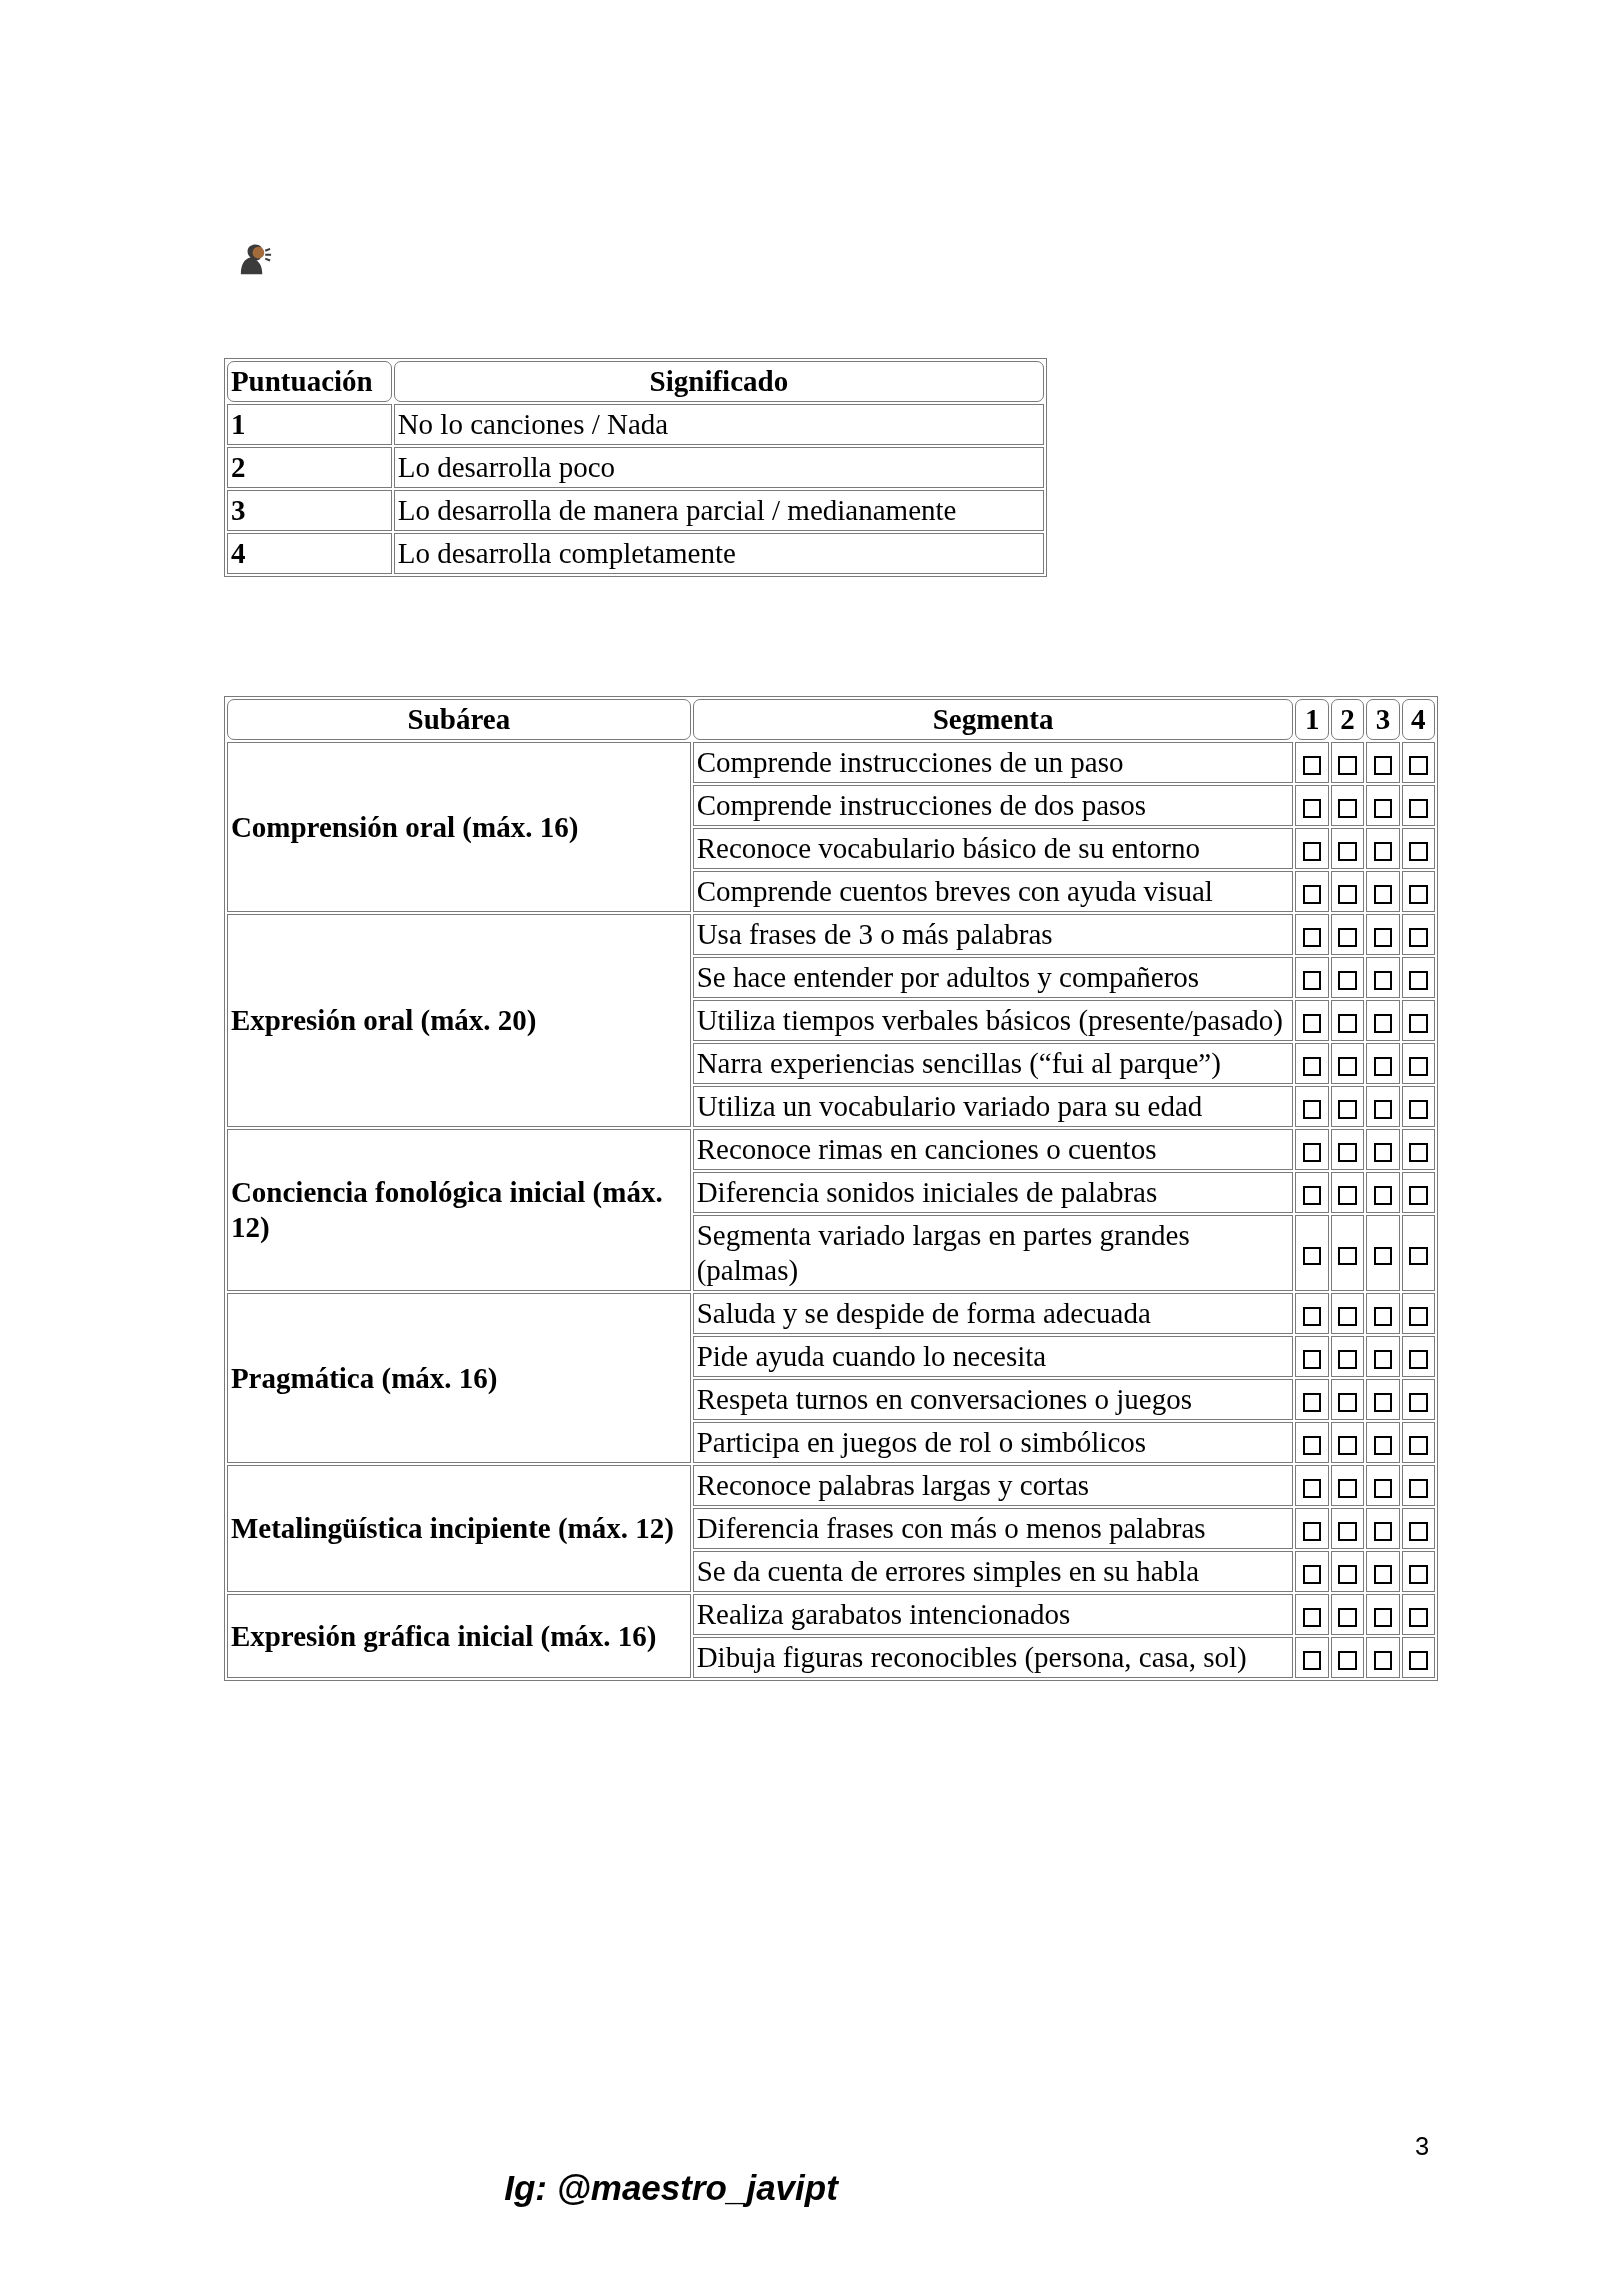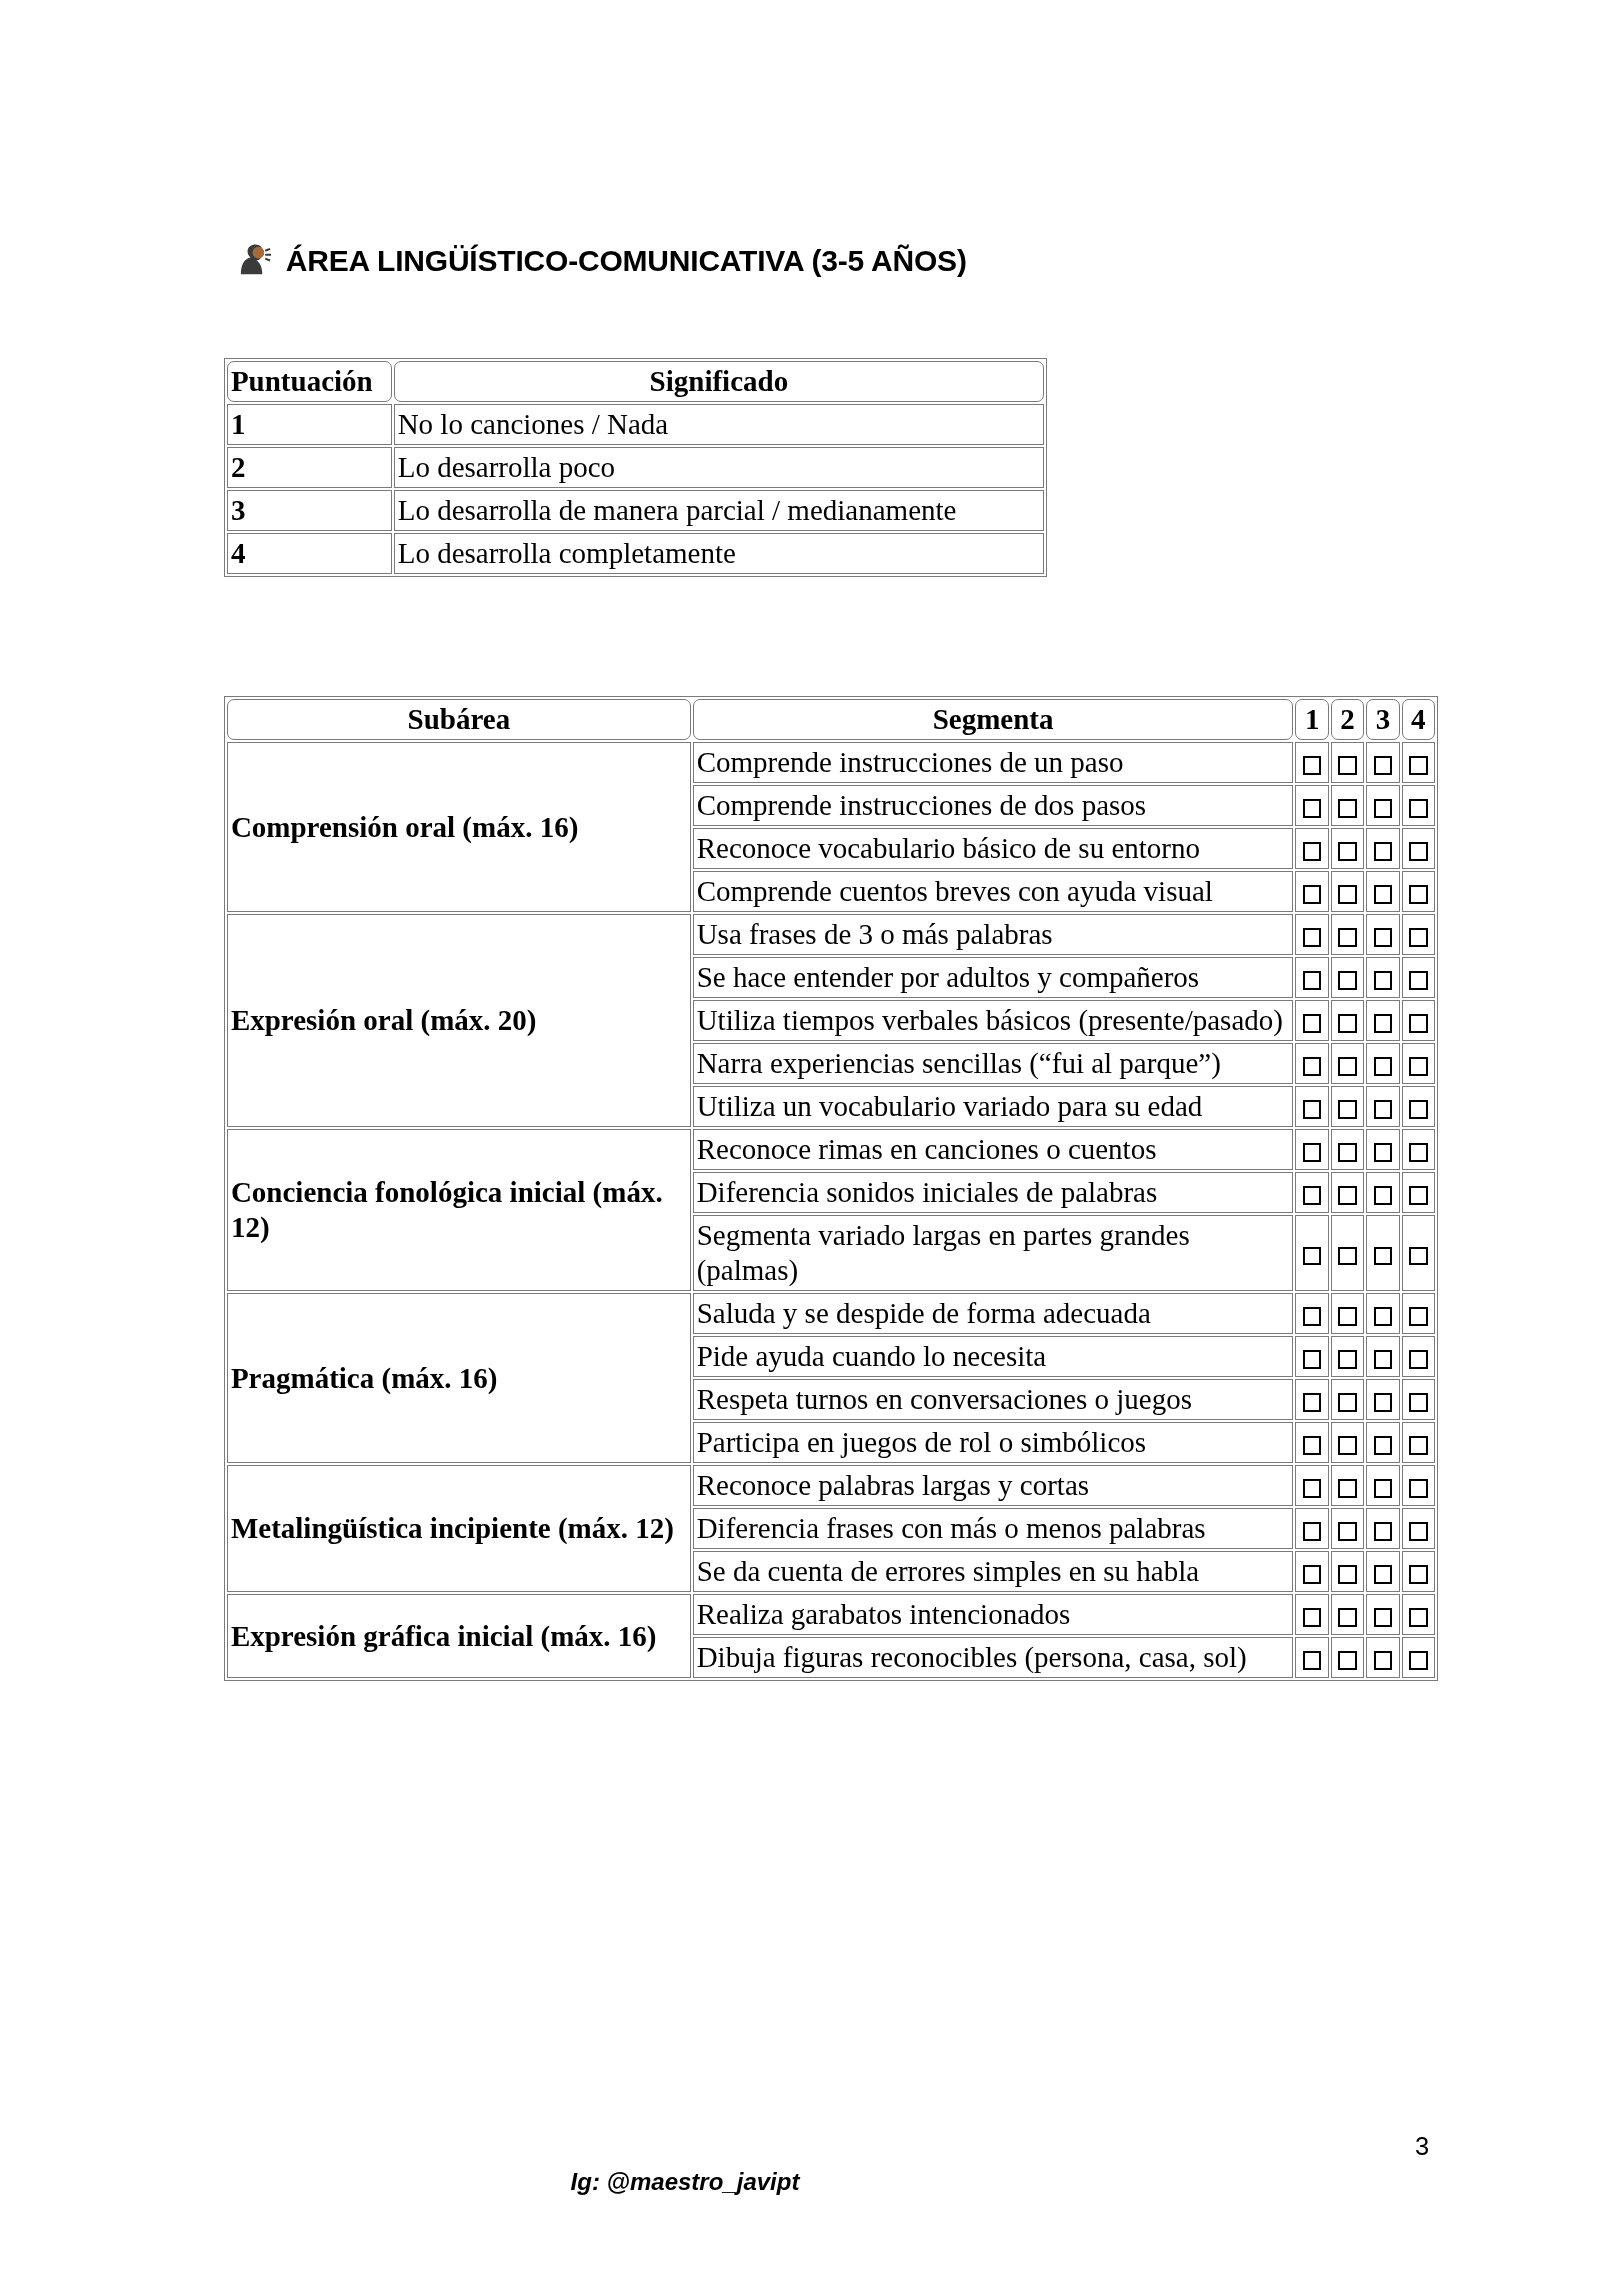--- a/index.html
+++ b/index.html
@@ -15,32 +15,31 @@
   table.t th { font-weight: bold; text-align: center; border-radius: 7px; }
   #scale { left: 224px; top: 358px; width: 823px; }
   #scale td.num { font-weight: bold; width: 157px; }
   #scale th.h1 { width: 157px; text-align: left; }
   #rubric { left: 224px; top: 696px; width: 1214px; }
   #rubric th.sub { width: 456px; }
   #rubric td.sub { font-weight: bold; margin-left: 38px; }
   #rubric th.chk, #rubric td.chk { width: 27.4px; text-align: center; padding: 2px 2px; }
   .box { display: inline-block; width: 18.6px; height: 18.6px; border: 2px solid #000; box-sizing: border-box; vertical-align: middle; }
   .page-number { position: absolute; left: 1415px; top: 2132px; font-family: "Liberation Sans", sans-serif; font-size: 25.5px; }
-  .footer { position: absolute; left: 17px; width: 1336px; top: 2168px; text-align: center; font-family: "Liberation Sans", sans-serif; font-weight: bold; font-style: italic; font-size: 24px; }
+  .footer { position: absolute; left: 3px; width: 1336px; top: 2168px; text-align: center; font-family: "Liberation Sans", sans-serif; font-weight: bold; font-style: italic; font-size: 35px; }
 </style>
 </head>
 <body>
 
 <div class="page-title">
   <svg class="title-icon" viewBox="0 0 40 40">
     <path d="M6 34 C6 24 10 18 16 17 C12 14 11 6 18 4 C26 2 30 8 28 14 C27 18 24 20 22 20 C26 22 28 28 28 34 Z" fill="#3b3b3b"></path>
     <circle cx="24" cy="12" r="6" fill="#a36a3c"></circle>
     <path d="M31 10 l5 -2 M31 14 l6 0 M31 18 l5 2" stroke="#3b3b3b" stroke-width="2"></path>
   </svg>
-  <span>ÁREA LINGÜÍSTICO-COMUNICATIVA (3-5 AÑOS)</span>
 </div>
 
 <table class="t" id="scale">
   <thead>
     <tr>
       <th class="h1">Puntuación</th>
       <th>Significado</th>
     </tr>
   </thead>
   <tbody id="scale-body">

